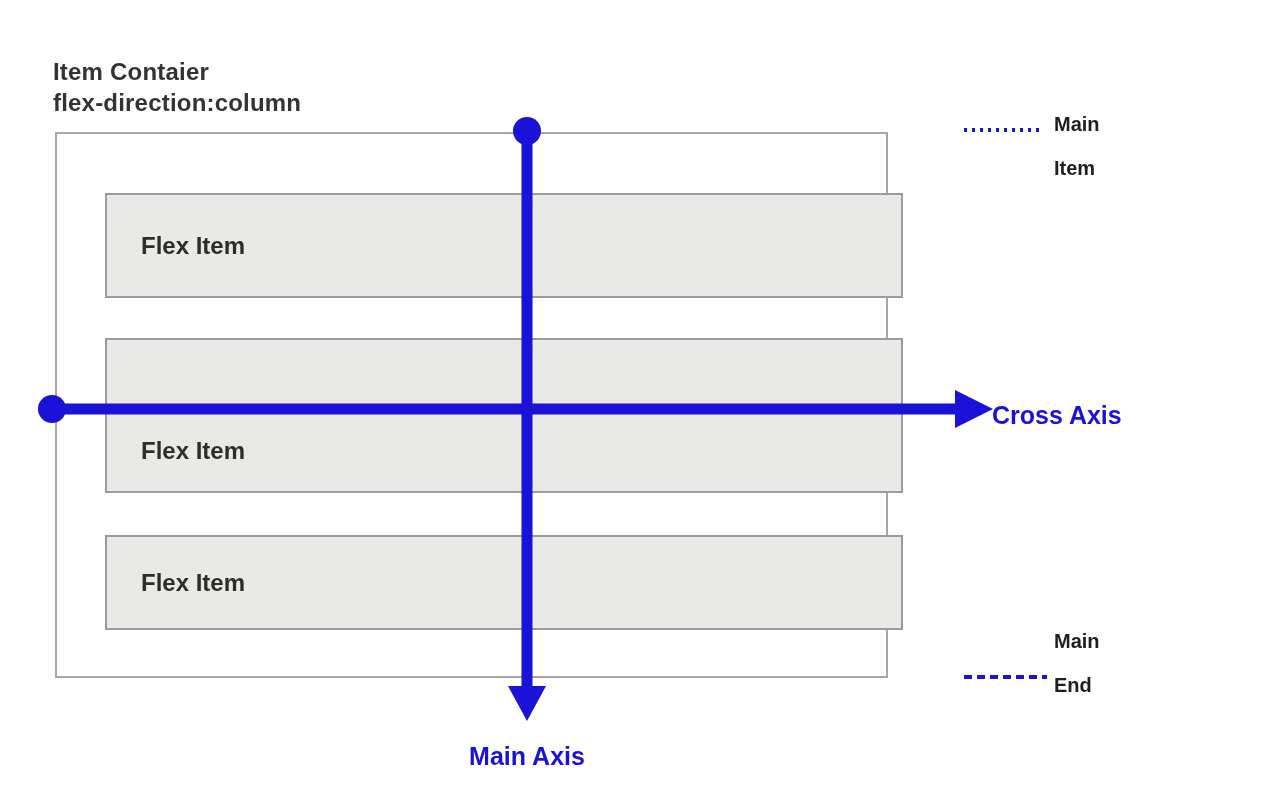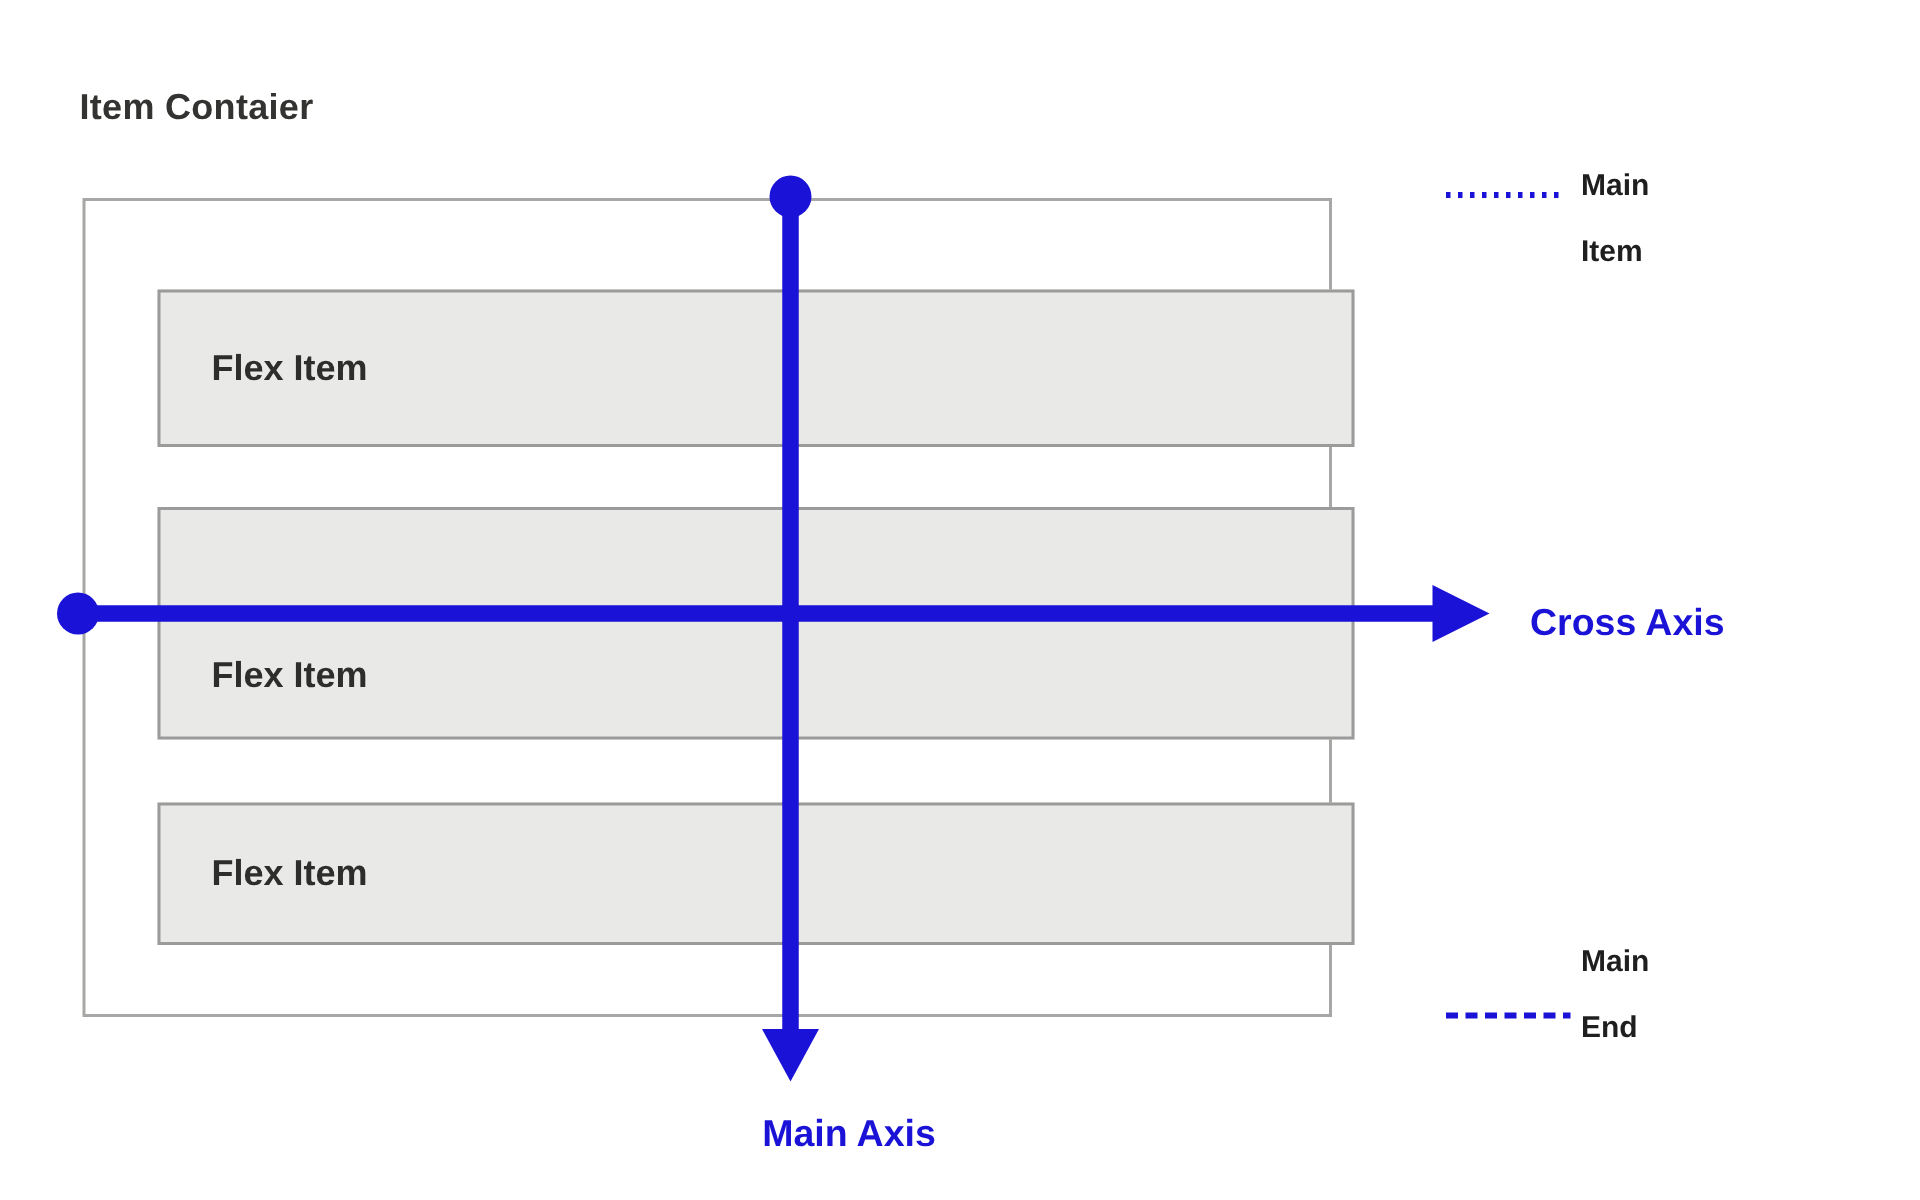--- a/index.html
+++ b/index.html
@@ -70,42 +70,43 @@
   }
 
   
   .axis-label {
     position: absolute;
     font-size: 25px;
     font-weight: 700;
     color: #1a12d6;
     white-space: nowrap;
   }
-  .axis-label.cross { left: 1020px; top: 401px; }
-  .axis-label.main  { left: 527px; top: 742px; transform: translateX(-50%); margin-left: 39px; }
+  .axis-label.cross { left: 992px; top: 401px; }
+  .axis-label.main  { left: 527px; top: 742px; transform: translateX(-50%); }
 
   
   .annot {
     position: absolute;
     font-size: 20px;
     font-weight: 700;
     color: #1f1f1f;
     line-height: 44px;
     white-space: nowrap;
   }
   .annot.start { left: 1054px; top: 102px; }
   .annot.end   { left: 1054px; top: 619px; }
 </style>
 </head>
 <body>
 
 <div class="stage">
 
   <div class="title">
     <div>Item Contaier</div>
+    <div>flex-direction:column</div>
   </div>
 
   <div class="flex-container">
     <div class="flex-item item1">
       <span>Flex Item</span>
     </div>
     <div class="flex-item item2">
       <span>Flex Item</span>
     </div>
     <div class="flex-item item3">

